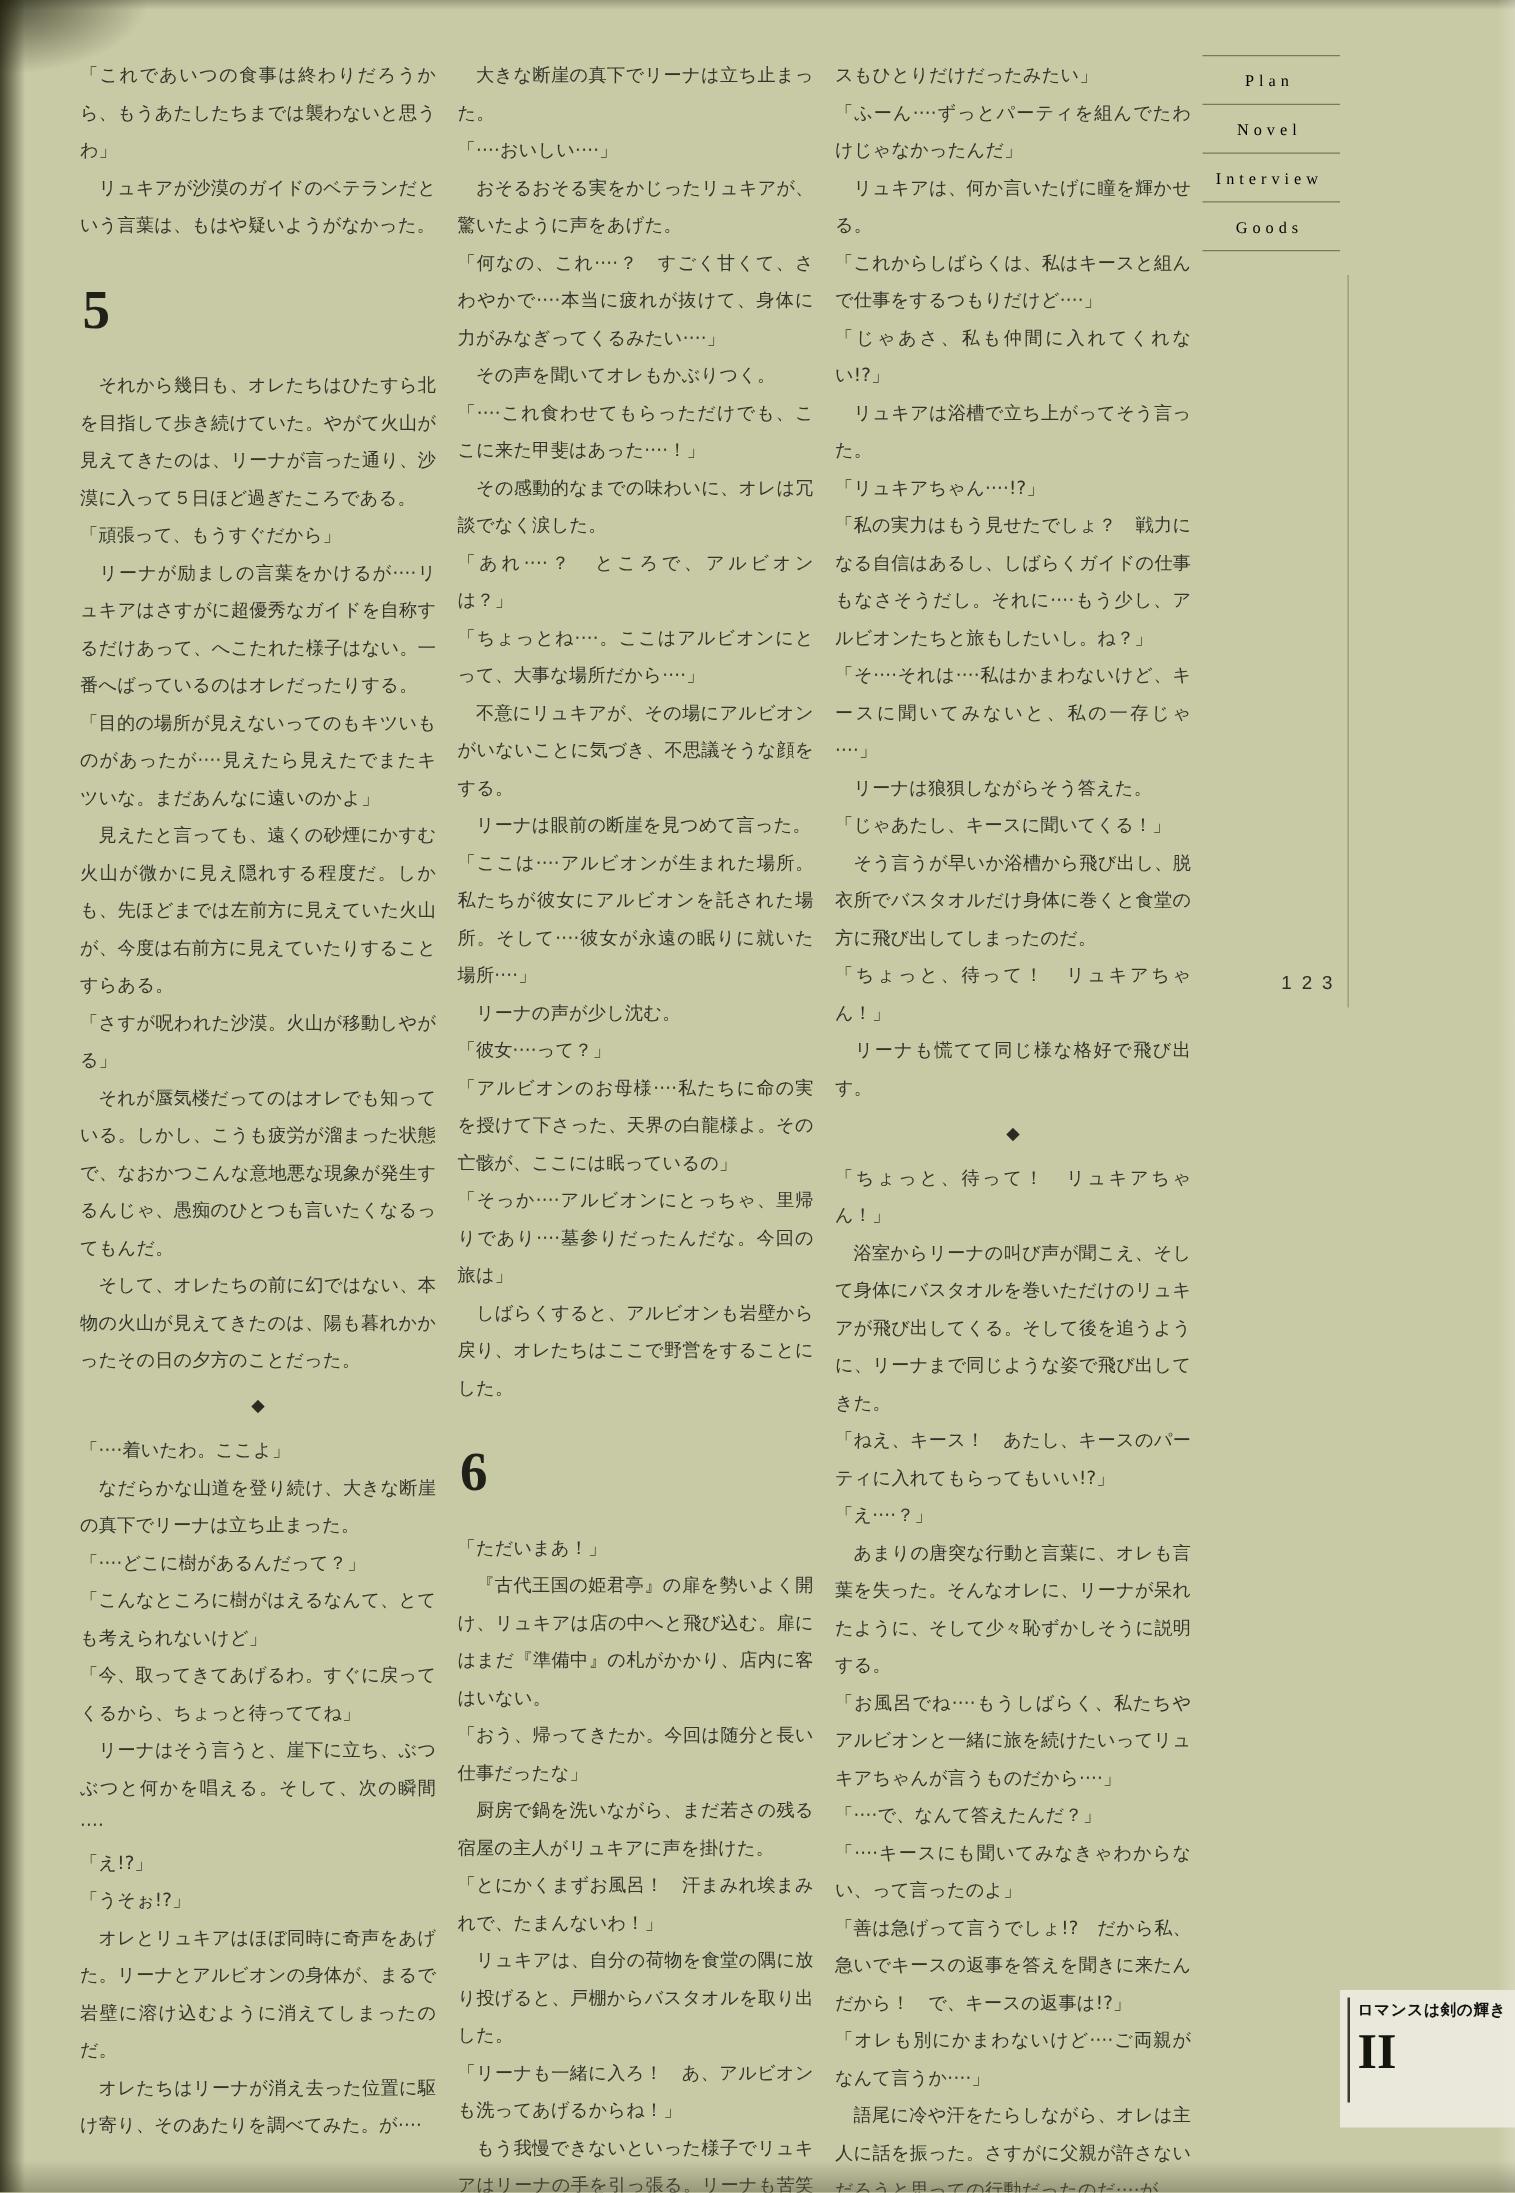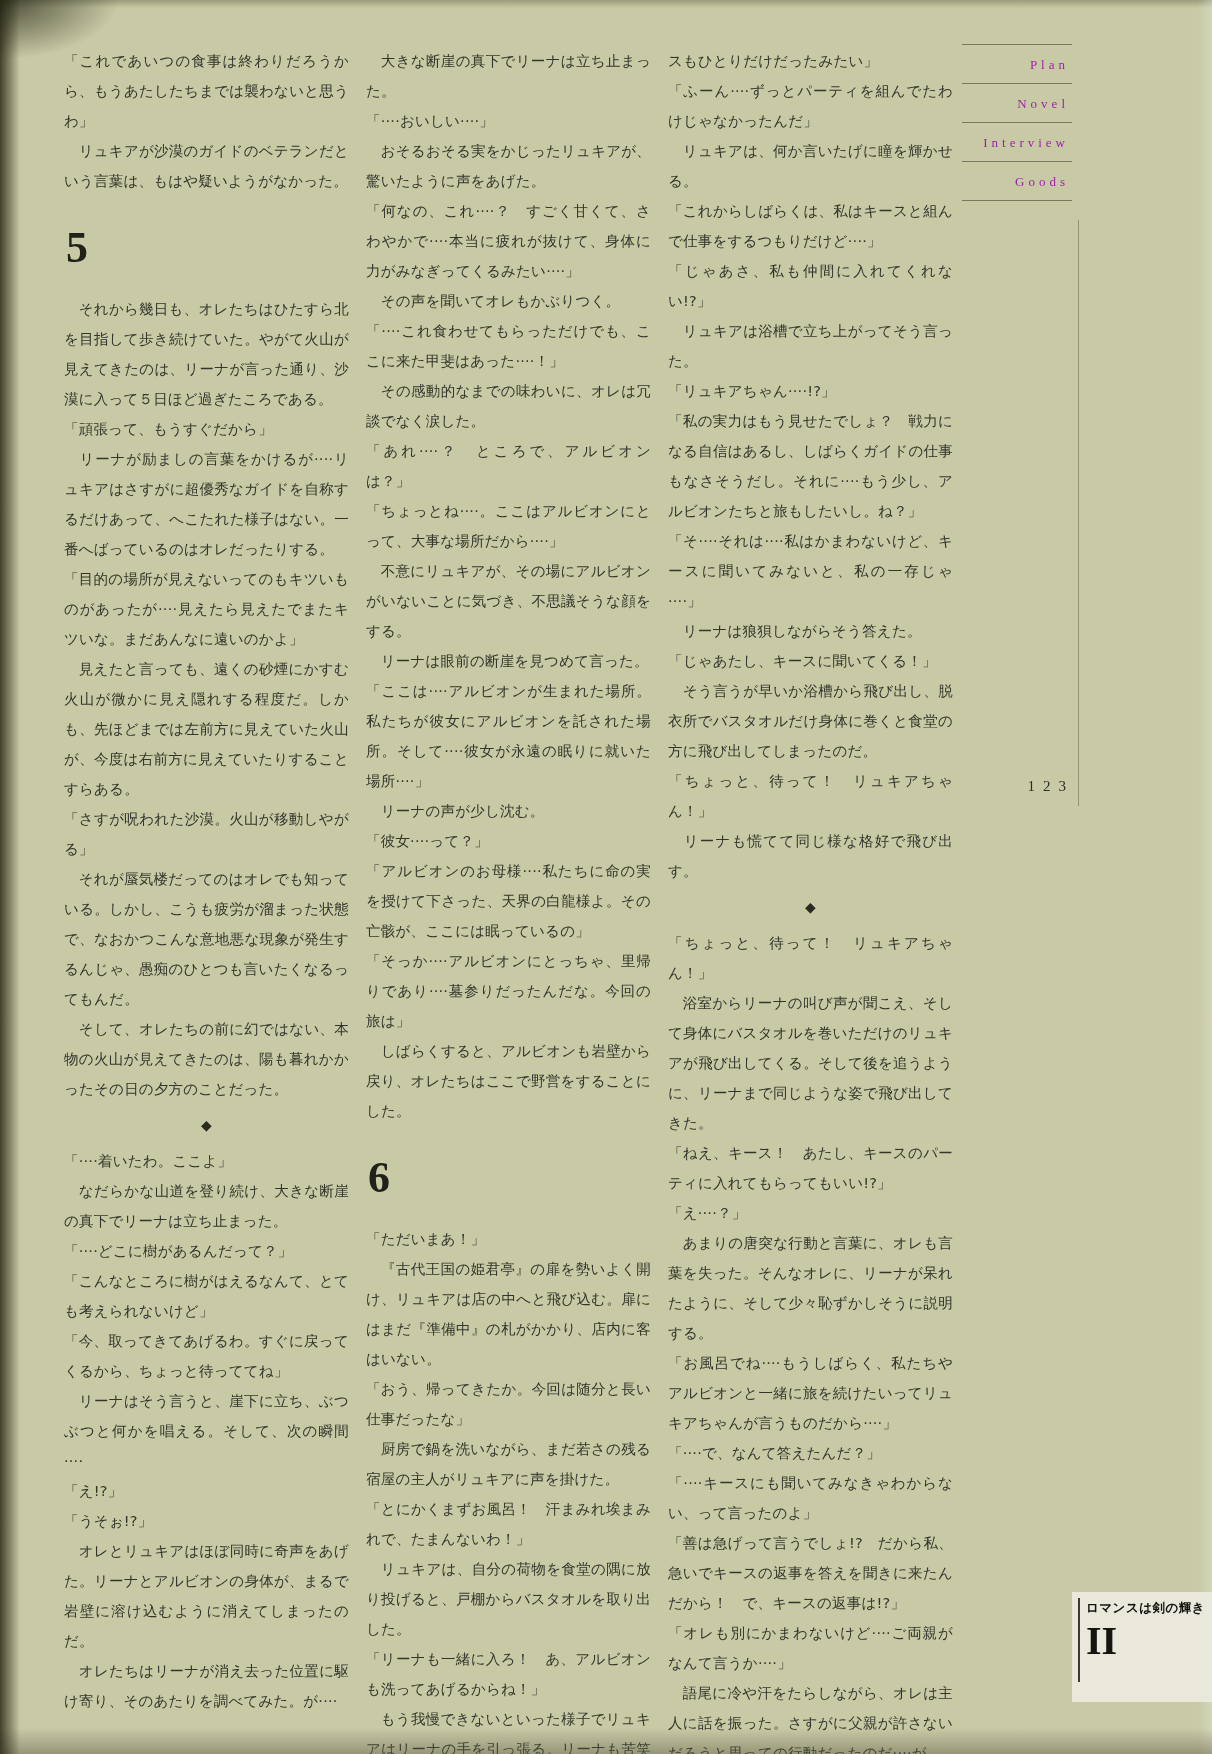--- a/index.html
+++ b/index.html
@@ -29,33 +29,33 @@
     text-align:center;font-size:14px;line-height:30px;color:#2b2b24;
     margin:6px 0;
   }
   
   .sidebar-nav{
     position:absolute;left:962px;top:44px;width:110px;
   }
   .nav-item{
     border-top:1px solid rgba(55,55,38,.55);
     padding:12px 3px 10px 0;
-    text-align:right;
+    text-align:center;
     font-family:"Liberation Serif",serif;
-    font-size:13px;letter-spacing:4px;color:#a21caf;
+    font-size:13px;letter-spacing:4px;color:#000000;
   }
   .nav-item:last-child{border-bottom:1px solid rgba(55,55,38,.55);}
   .v-rule{
     position:absolute;left:1078px;top:220px;width:1px;height:586px;
     background:rgba(60,60,42,.38);
   }
   .page-number{
     position:absolute;left:984px;top:778px;width:90px;
     text-align:right;
-    font-family:Liberation Serif, serif;
+    font-family:Liberation Sans, sans-serif;
     font-size:15px;letter-spacing:8px;color:#2d2d25;
   }
   
   .footer-bg{
     position:absolute;left:1072px;top:1592px;right:0;height:110px;
     background:#e9e8da;
   }
   .footer{
     position:absolute;left:1086px;top:1600px;width:122px;
   }

